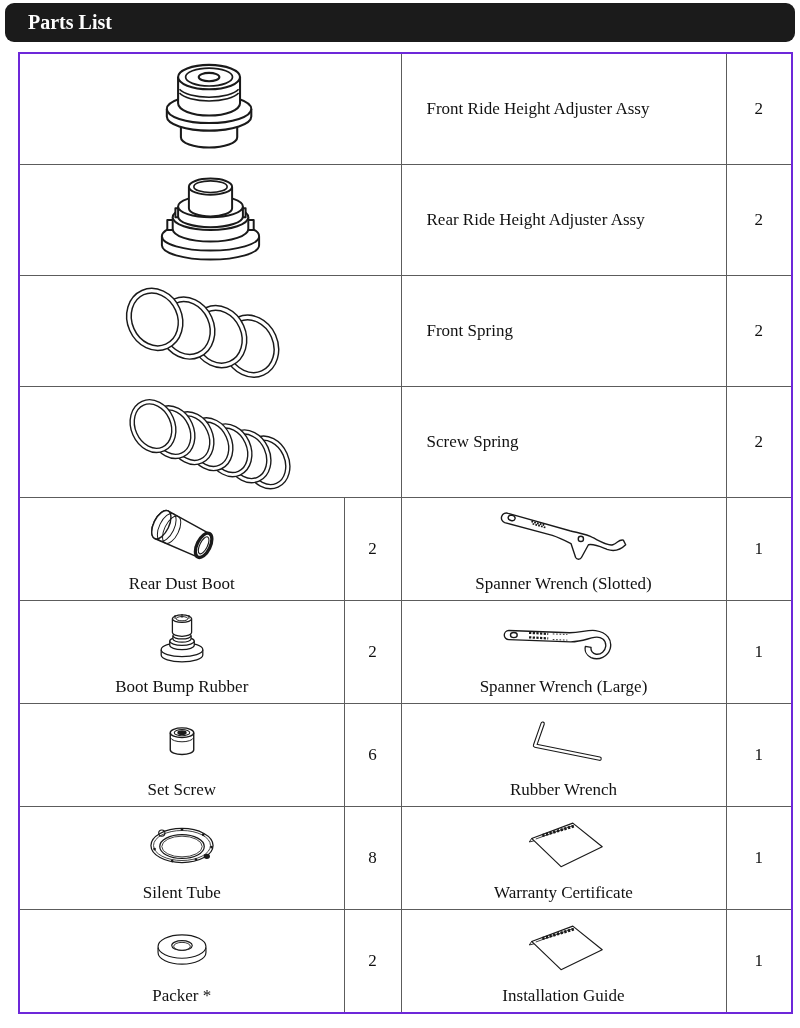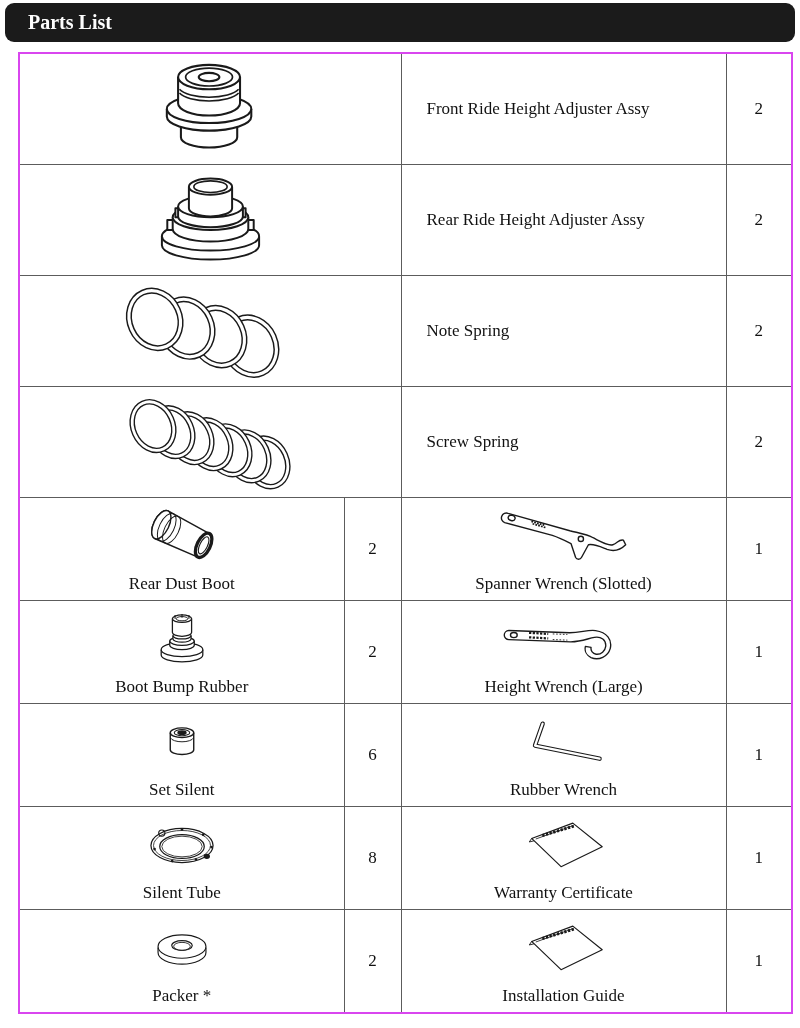--- a/index.html
+++ b/index.html
@@ -1,21 +1,21 @@
 <!DOCTYPE html>
 <html><head>
 <meta charset="utf-8">
 <style>
   html,body{margin:0;padding:0;background:#fff;}
   .page{position:relative;width:800px;height:1028px;background:#fff;font-family:"Liberation Serif", serif;color:#111;}
   .header-bar{position:absolute;left:5px;top:3px;width:790px;height:39px;background:#1b1b1b;border-radius:9px;display:flex;align-items:center;box-sizing:border-box;padding-left:23px;}
   .header-bar span{color:#fdfdfd;font-size:20px;font-weight:bold;}
   table.parts-table{position:absolute;left:18px;top:52px;width:773px;border-collapse:collapse;table-layout:fixed;}
   table.parts-table td{border:1.5px solid #5c5c5c;padding:0;vertical-align:middle;}
-  table.parts-table{border:2px solid #d946ef;}
+  table.parts-table{border:2px solid #6d28d9;}
   tr.full td{height:110px;}
   tr.split td{height:102px;}
   .img-cell .img-wrap{display:flex;align-items:center;justify-content:center;}
   .label-cell{font-size:17px;padding-left:25px !important;}
   .qty-cell{text-align:center;font-size:17px;}
   .part-cell-inner{display:flex;flex-direction:column;align-items:center;justify-content:center;height:100%;box-sizing:border-box;padding-bottom:6px;}
   .part-img{flex:1;display:flex;align-items:center;justify-content:center;width:100%;}
   .part-caption{font-size:17px;line-height:20px;text-align:center;}
   .note{position:absolute;left:18px;top:1005px;width:773px;text-align:right;font-size:15px;}
   svg{display:block;}
@@ -103,21 +103,21 @@
                   <ellipse cx="83" cy="51" rx="29" ry="34" fill="#fff" stroke="#1a1a1a" stroke-width="7"></ellipse>
                   <ellipse cx="83" cy="51" rx="29" ry="34" fill="none" stroke="#fff" stroke-width="3.6"></ellipse>
                 </g>
               <g transform="rotate(-24 46 41)">
                   <ellipse cx="46" cy="41" rx="29" ry="34" fill="#fff" stroke="#1a1a1a" stroke-width="7"></ellipse>
                   <ellipse cx="46" cy="41" rx="29" ry="34" fill="none" stroke="#fff" stroke-width="3.6"></ellipse>
                 </g>
             </svg>
           </div>
         </td>
-        <td class="label-cell">Note Spring</td>
+        <td class="label-cell">Front Spring</td>
         <td class="qty-cell">2</td>
       </tr>
 
       <tr class="full">
         <td class="img-cell" colspan="2">
           <div class="img-wrap">
             <svg viewBox="0 0 220 110" width="190" height="95">
               <g transform="rotate(-24 176 78)">
                   <ellipse cx="176" cy="78" rx="23" ry="29" fill="#fff" stroke="#1a1a1a" stroke-width="6.4"></ellipse>
                   <ellipse cx="176" cy="78" rx="23" ry="29" fill="none" stroke="#fff" stroke-width="3.2"></ellipse>
@@ -218,41 +218,41 @@
             <div class="part-img">
               <svg viewBox="0 0 240 110" width="136" height="62">
                 <g fill="#fff" stroke="#1a1a1a" stroke-width="2.4" stroke-linejoin="round">
                   <path d="M22 40 L130 44 C150 44 162 38 176 40 C196 43 206 56 202 72 C198 86 182 94 168 88 C160 84 156 76 158 68 L168 70 C167 76 171 81 177 82 C186 83 193 76 194 68 C195 57 186 50 174 52 C162 54 152 60 132 60 L22 56 A8 8 0 0 1 22 40 Z"></path>
                   <ellipse cx="31" cy="48" rx="6" ry="4.5"></ellipse>
                   <path d="M58 44 L92 46 M58 52 L92 54" fill="none" stroke-width="4" stroke-dasharray="4 2.5"></path>
                   <path d="M100 46 L126 47 M100 56 L126 57" fill="none" stroke-width="1.6" stroke-dasharray="3 3"></path>
                 </g>
               </svg>
             </div>
-            <div class="part-caption">Height Wrench (Large)</div>
+            <div class="part-caption">Spanner Wrench (Large)</div>
           </div>
         </td>
         <td class="qty-cell">1</td>
       </tr>
 
       <tr class="split">
         <td>
           <div class="part-cell-inner">
             <div class="part-img">
               <svg viewBox="0 0 90 75" width="48" height="40">
                 <g fill="#fff" stroke="#1a1a1a" stroke-width="2.6" stroke-linejoin="round">
                   <path d="M23 20 L23 52 A22 9 0 0 0 67 52 L67 20"></path>
                   <path d="M23.5 30 A22 9 0 0 0 66.5 30" fill="none" stroke-width="1.8"></path>
                   <ellipse cx="45" cy="20" rx="22" ry="9"></ellipse>
                   <ellipse cx="45" cy="20" rx="14.5" ry="5.8" stroke-width="2"></ellipse>
                   <ellipse cx="45" cy="20" rx="7.5" ry="3.2" fill="#1a1a1a"></ellipse>
                 </g>
               </svg>
             </div>
-            <div class="part-caption">Set Silent</div>
+            <div class="part-caption">Set Screw</div>
           </div>
         </td>
         <td class="qty-cell">6</td>
         <td>
           <div class="part-cell-inner">
             <div class="part-img">
               <svg viewBox="0 0 190 95" width="104" height="52">
                 <path d="M56 14 L42 54 L160 78" fill="none" stroke="#1a1a1a" stroke-width="8" stroke-linecap="round" stroke-linejoin="round"></path>
                 <path d="M56 14 L42 54 L160 78" fill="none" stroke="#fff" stroke-width="4" stroke-linecap="round" stroke-linejoin="round"></path>
               </svg>

